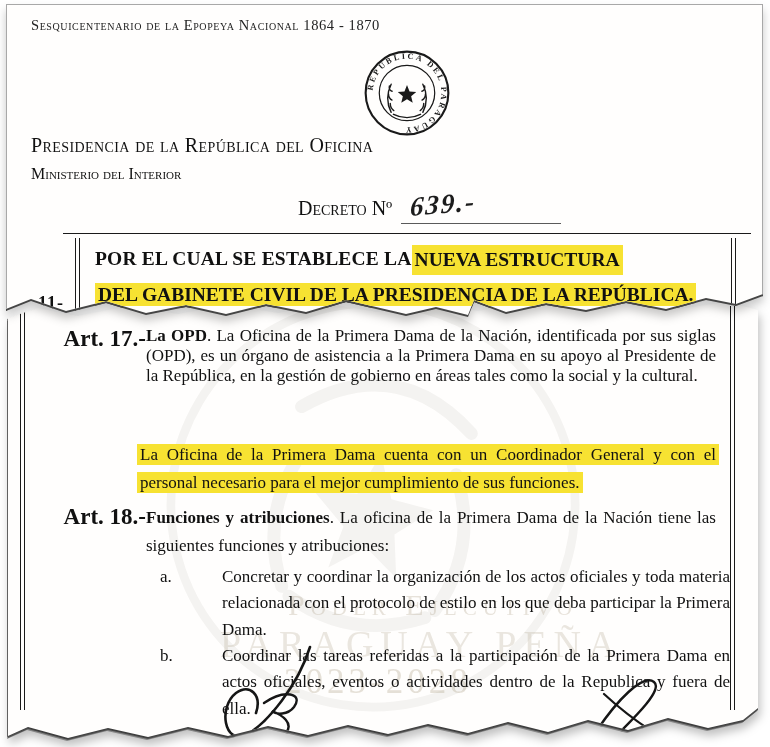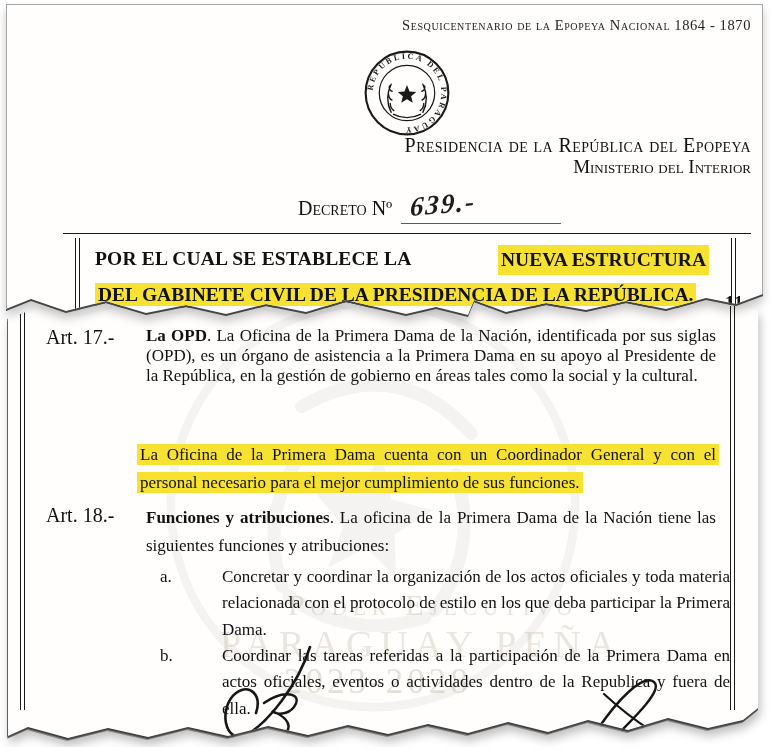--- a/index.html
+++ b/index.html
@@ -23,51 +23,51 @@
     filter: drop-shadow(-1px 1px 0 rgba(50,50,50,.55)) drop-shadow(0 2px 0 rgba(45,45,45,.8)) drop-shadow(2px 6px 5px rgba(0,0,0,.25)); }
   #piece-bottom .piece-inner {
     clip-path: polygon(0 18px,30px 8px,70px 16px,120px 6px,170px 14px,220px 5px,
       270px 13px,320px 4px,370px 12px,420px 3px,470px 11px,520px 2px,570px 10px,
       620px 1px,670px 9px,720px 2px,750px 10px,750px 408px,735px 420px,700px 428px,
       660px 418px,620px 430px,580px 420px,540px 432px,500px 422px,460px 433px,
       420px 424px,380px 434px,340px 425px,300px 435px,260px 426px,220px 436px,
       180px 427px,140px 437px,100px 428px,60px 438px,20px 427px,0 436px); }
 
   .abs { position:absolute; }
-  .centered { left:24px; width:720px; text-align:right; }
+  .centered { left:24px; width:720px; text-align:left; }
   .sc { font-variant:small-caps; }
 
   #banner { top:12px; font-size:14.5px; letter-spacing:.6px; color:#222; }
   #org1 { top:129px; font-size:20px; letter-spacing:.4px; }
-  #org2 { top:151px; font-size:19px; }
+  #org2 { top:160px; font-size:16px; }
 
   #decree-row { top:192px; left:291px; }
   #decree-label { font-variant:small-caps; font-size:20px; }
   #decree-underline { position:absolute; left:103px; top:26px; width:160px;
       border-bottom:1.6px solid #5a5a5a; }
   #decree-number { position:absolute; left:112px; top:-8px; font-size:27px;
       font-style:italic; font-weight:bold; letter-spacing:2px;
       transform:rotate(-5deg) skewX(-8deg); color:#1c1c1c; }
 
   
   #title-topline { top:228px; left:56px; width:688px; border-top:1.6px solid #1a1a1a; }
   .vrule { position:absolute; width:5px; border-left:1.6px solid #1a1a1a; border-right:1.6px solid #1a1a1a; }
   #title-vl { left:68px; top:233px; height:89px; }
   #title-vr { left:724px; top:233px; height:89px; }
   #title-block { top:240px; left:88px; width:614px; font-weight:bold; font-size:19.5px;
       line-height:28px; text-align:justify; }
-  #title-line1 { display:flex; justify-content:space-between; }
+  #title-line1 { display:flex; }
   #title-line1 .w { letter-spacing:.2px; }
   .hl { background:#f7e232; padding:1px 3px; box-decoration-break:clone; -webkit-box-decoration-break:clone; }
   #title-line2 { margin-top:6px; }
   #page-num { top:288px; font-weight:bold; font-size:18px; letter-spacing:1px; }
 
   
   .art-row { position:absolute; left:38px; width:676px; display:flex; }
-  .art-label { width:100px; font-weight:normal; font-size:20px; flex:none; }
+  .art-label { width:100px; font-weight:bold; font-size:23px; flex:none;text-align:right; }
   .art-body { width:570px; flex:none; font-size:17px; text-align:justify; }
   #art17 { top:26px; } #art17 .art-body { line-height:20px; }
   .lead { font-weight:bold; }
   #hl-par { top:141px; left:129px; width:582px; font-size:17px; line-height:28px; text-align:justify; }
   #art18 { top:204px; } #art18 .art-body { line-height:28px; }
   .li-row { position:absolute; left:152px; width:556px; display:flex; font-size:17px; line-height:26.4px; }
   .li-marker { width:46px; flex:none; }
   .li-text { width:508px; flex:none; text-align:justify;margin-left:16px; }
   #item-a { top:264px; }
   #item-b { top:343px; }
@@ -100,21 +100,21 @@
       <text font-size="9.2" font-weight="bold" letter-spacing="2.6" fill="#1a1a1a">
         <textPath href="#sealArc" startOffset="1%">REPÚBLICA DEL PARAGUAY</textPath>
       </text>
 
       <path d="M 32,72 Q 24,56 32,40 M 35,70 q -4,-3 -4,-8 M 33,58 q -4,-2 -4,-7 M 33,48 q -4,-1 -3,-6" fill="none" stroke="#1a1a1a" stroke-width="1.6" stroke-linecap="round"></path>
       <path d="M 68,72 Q 76,56 68,40 M 65,70 q 4,-3 4,-8 M 67,58 q 4,-2 4,-7 M 67,48 q 4,-1 3,-6" fill="none" stroke="#1a1a1a" stroke-width="1.6" stroke-linecap="round"></path>
       <path d="M 34,74 Q 50,82 66,74" fill="none" stroke="#1a1a1a" stroke-width="1.6"></path>
       <polygon fill="#1a1a1a" points="50,41 52.9,48.2 60.5,48.8 54.7,53.7 56.5,61.2 50,57 43.5,61.2 45.3,53.7 39.5,48.8 47.1,48.2"></polygon>
     </svg>
 
-    <div class="abs centered sc" id="org1">Presidencia de la República del Epopeya</div>
+    <div class="abs centered sc" id="org1">Presidencia de la República del Oficina</div>
     <div class="abs centered sc" id="org2">Ministerio del Interior</div>
 
     <div class="abs" id="decree-row">
       <span id="decree-label">Decreto Nº</span>
       <span id="decree-underline"></span>
       <span id="decree-number">639.-</span>
     </div>
 
     <div class="abs" id="title-topline"></div>
     <div class="vrule" id="title-vl"></div>

